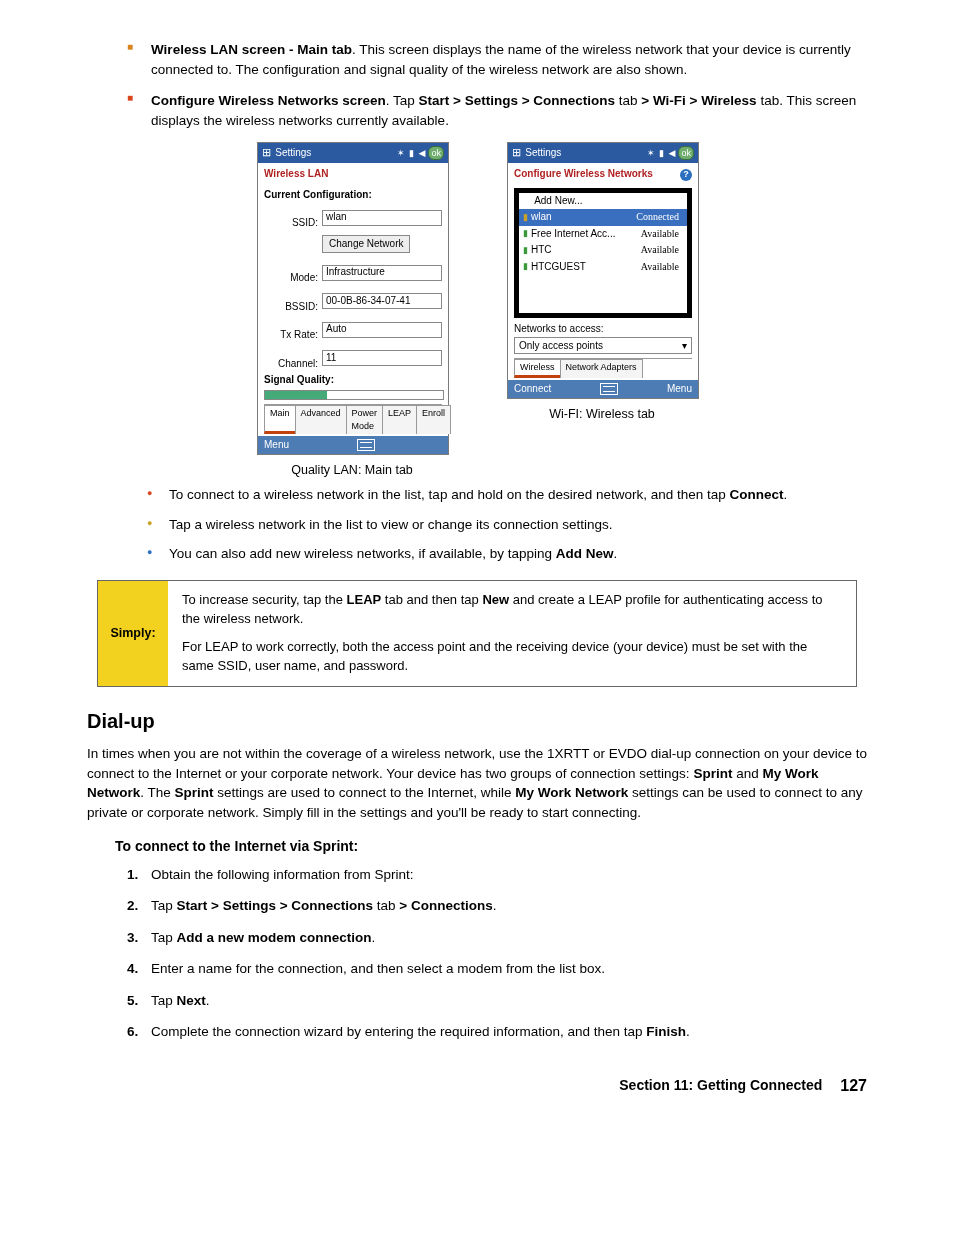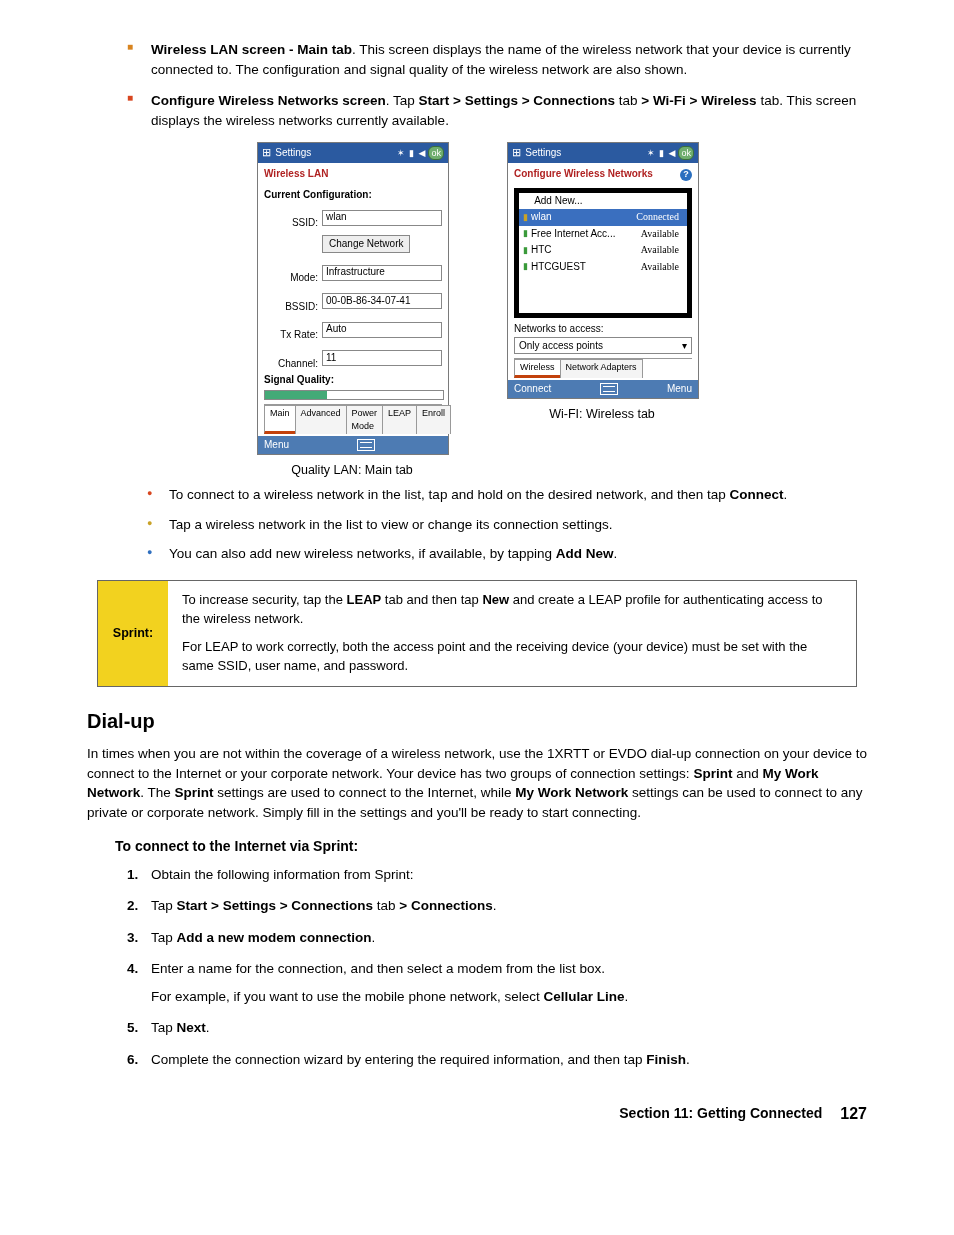--- a/index.html
+++ b/index.html
@@ -374,21 +374,21 @@
     <li class="c1">
       <span>To connect to a wireless network in the list, tap and hold on the desired network, and then tap </span><b>Connect</b><span>.</span>
     </li>
     <li class="c2">Tap a wireless network in the list to view or change its connection settings.</li>
     <li class="c3">
       <span>You can also add new wireless networks, if available, by tapping </span><b>Add New</b><span>.</span>
     </li>
   </ul>
 
   <div class="notes-box">
-    <div class="notes-label">Sprint:</div>
+    <div class="notes-label">Simply:</div>
     <div class="notes-body">
       <p><span>To increase security, tap the </span><b>LEAP</b><span> tab and then tap </span><b>New</b><span> and create a LEAP profile for authenticating access to the wireless network.</span></p>
       <p>For LEAP to work correctly, both the access point and the receiving device (your device) must be set with the same SSID, user name, and password.</p>
     </div>
   </div>
 
   <h2 class="section">Dial-up</h2>
   <p class="body">
     <span>In times when you are not within the coverage of a wireless network, use the 1XRTT or EVDO dial-up connection on your device to connect to the Internet or your corporate network. Your device has two groups of connection settings: </span><b>Sprint</b><span> and </span><b>My Work Network</b><span>. The </span><b>Sprint</b><span> settings are used to connect to the Internet, while </span><b>My Work Network</b><span> settings can be used to connect to any private or corporate network. Simply fill in the settings and you'll be ready to start connecting.</span>
   </p>
@@ -400,21 +400,20 @@
       <span>Obtain the following information from Sprint:</span>
     </li>
     <li>
       <span>Tap </span><b>Start &gt; Settings &gt; Connections</b><span> tab </span><b>&gt; Connections</b><span>.</span>
     </li>
     <li>
       <span>Tap </span><b>Add a new modem connection</b><span>.</span>
     </li>
     <li>
       <span>Enter a name for the connection, and then select a modem from the list box.</span>
-      <p class="extra"><span>For example, if you want to use the mobile phone network, select </span><b>Cellular Line</b><span>.</span></p>
     </li>
     <li>
       <span>Tap </span><b>Next</b><span>.</span>
     </li>
     <li>
       <span>Complete the connection wizard by entering the required information, and then tap </span><b>Finish</b><span>.</span>
     </li>
   </ol>
 
   <div class="footer">

